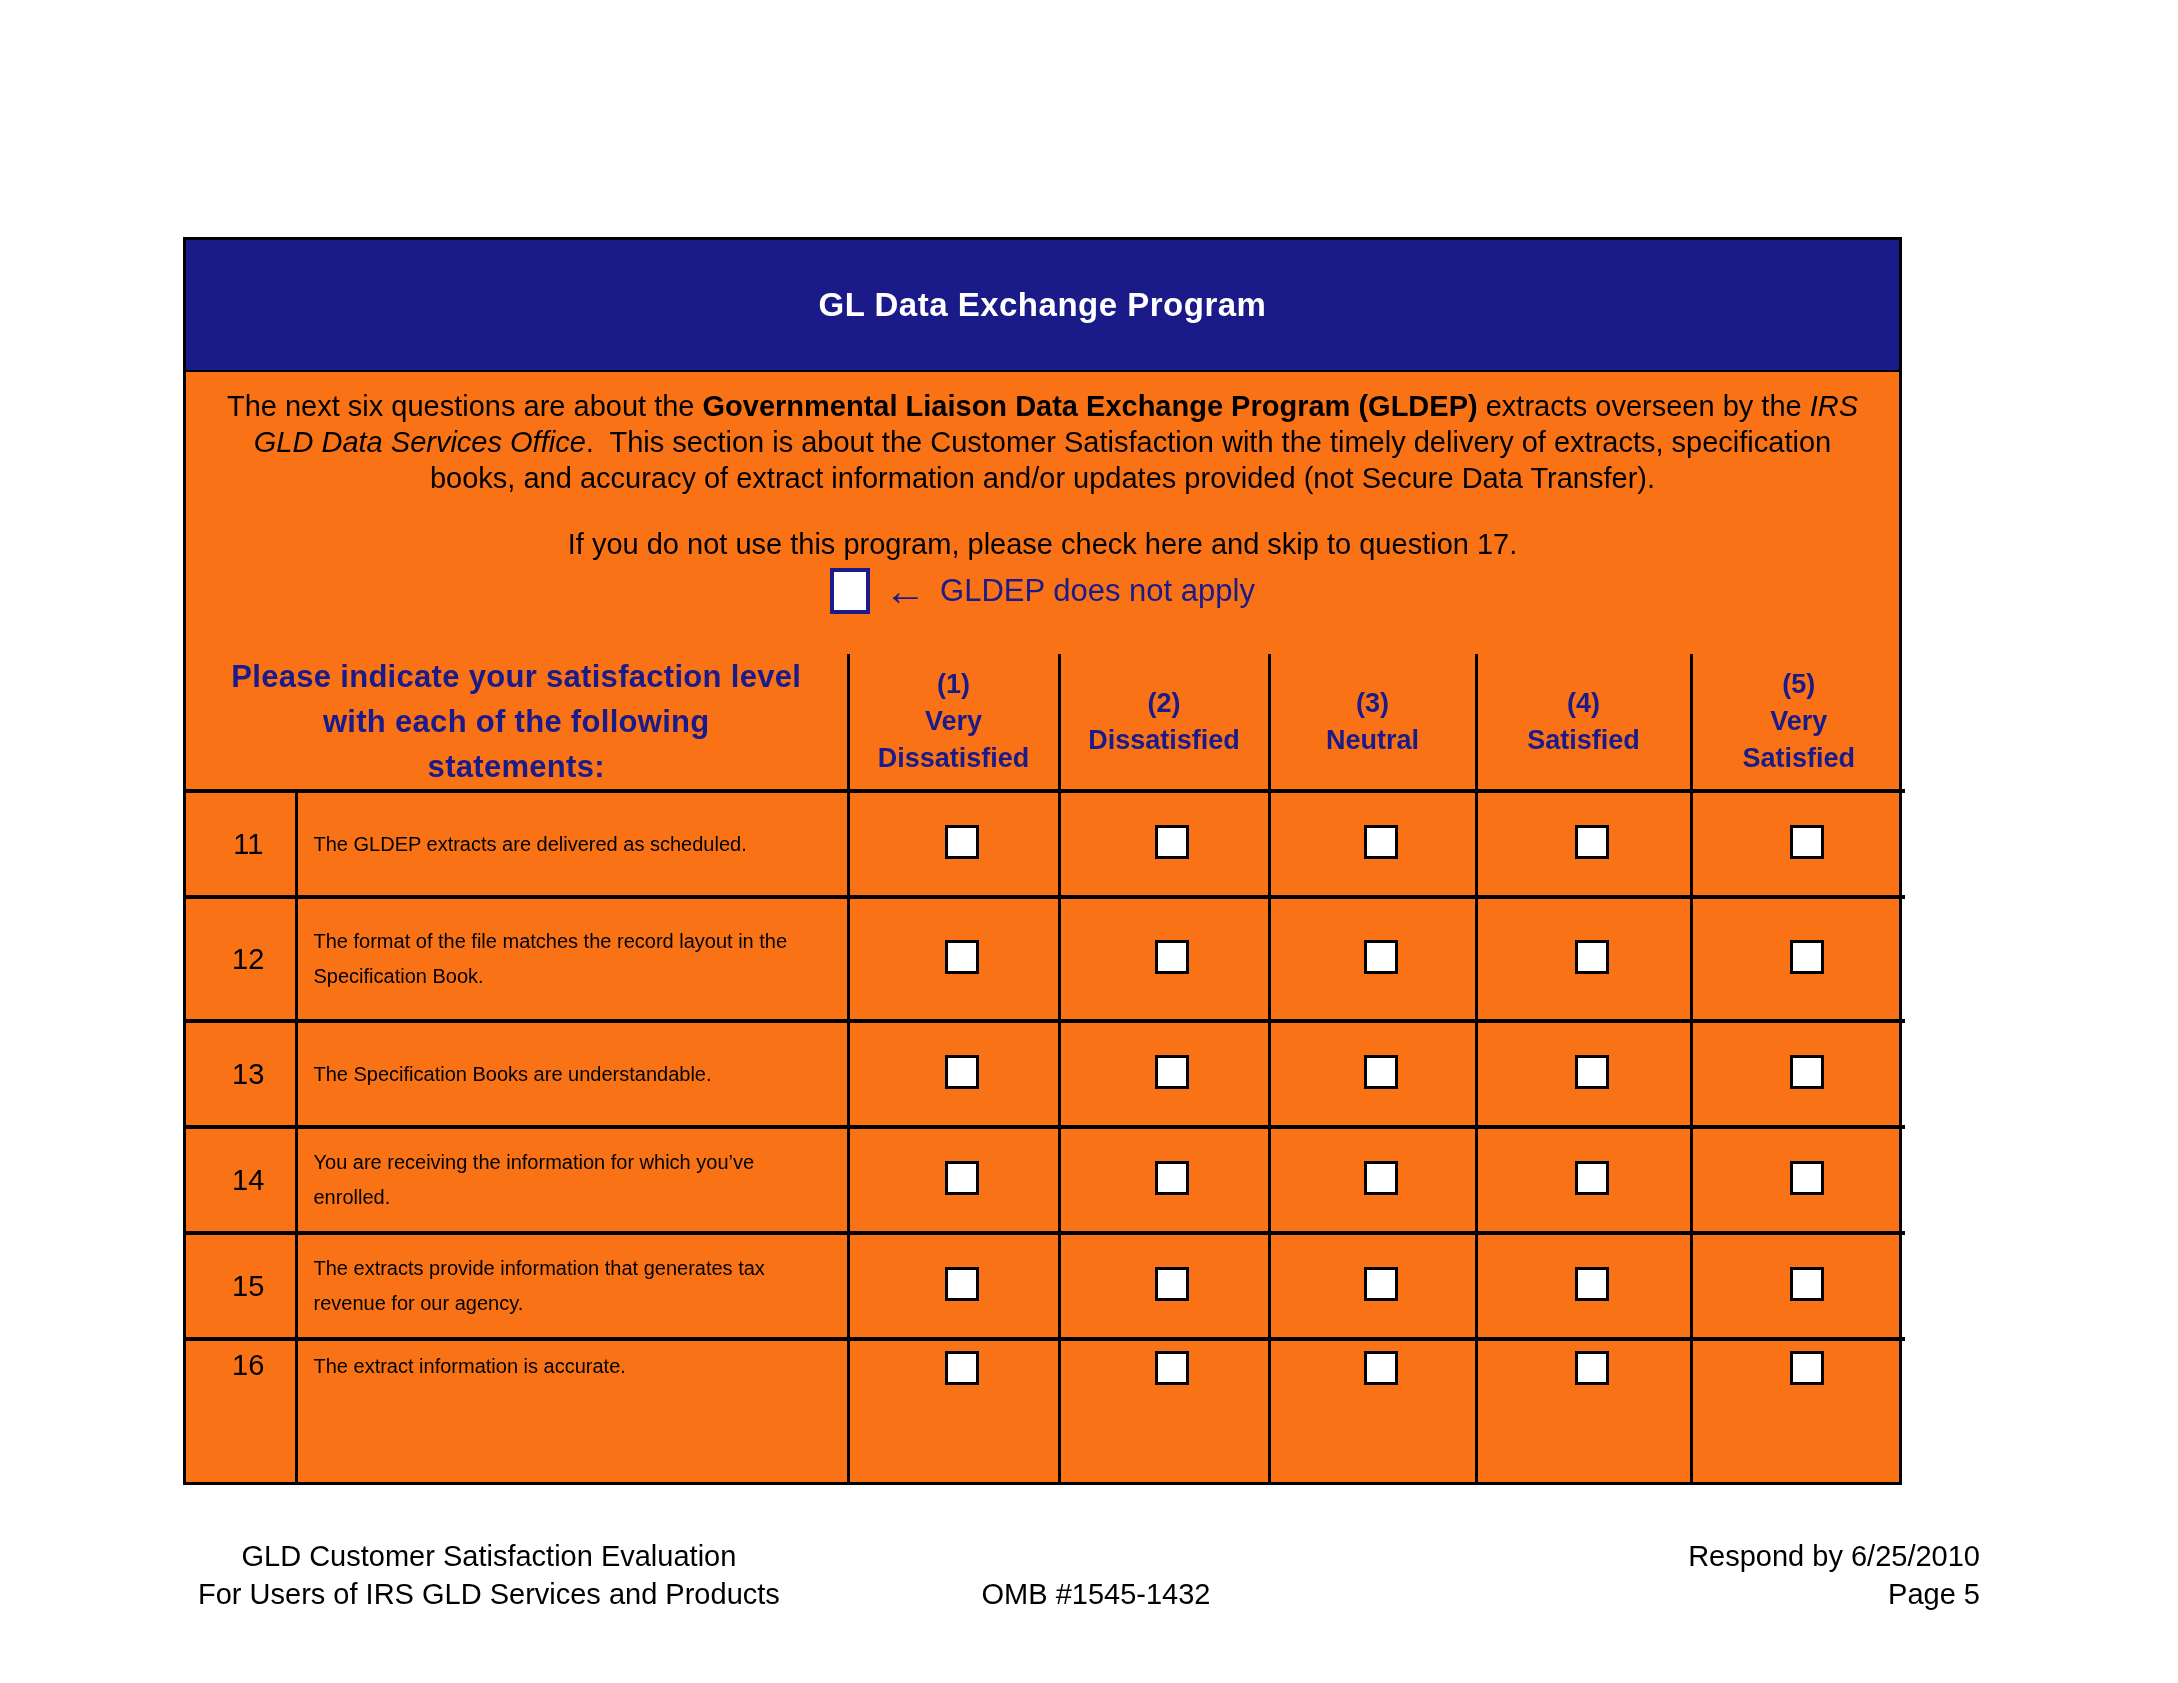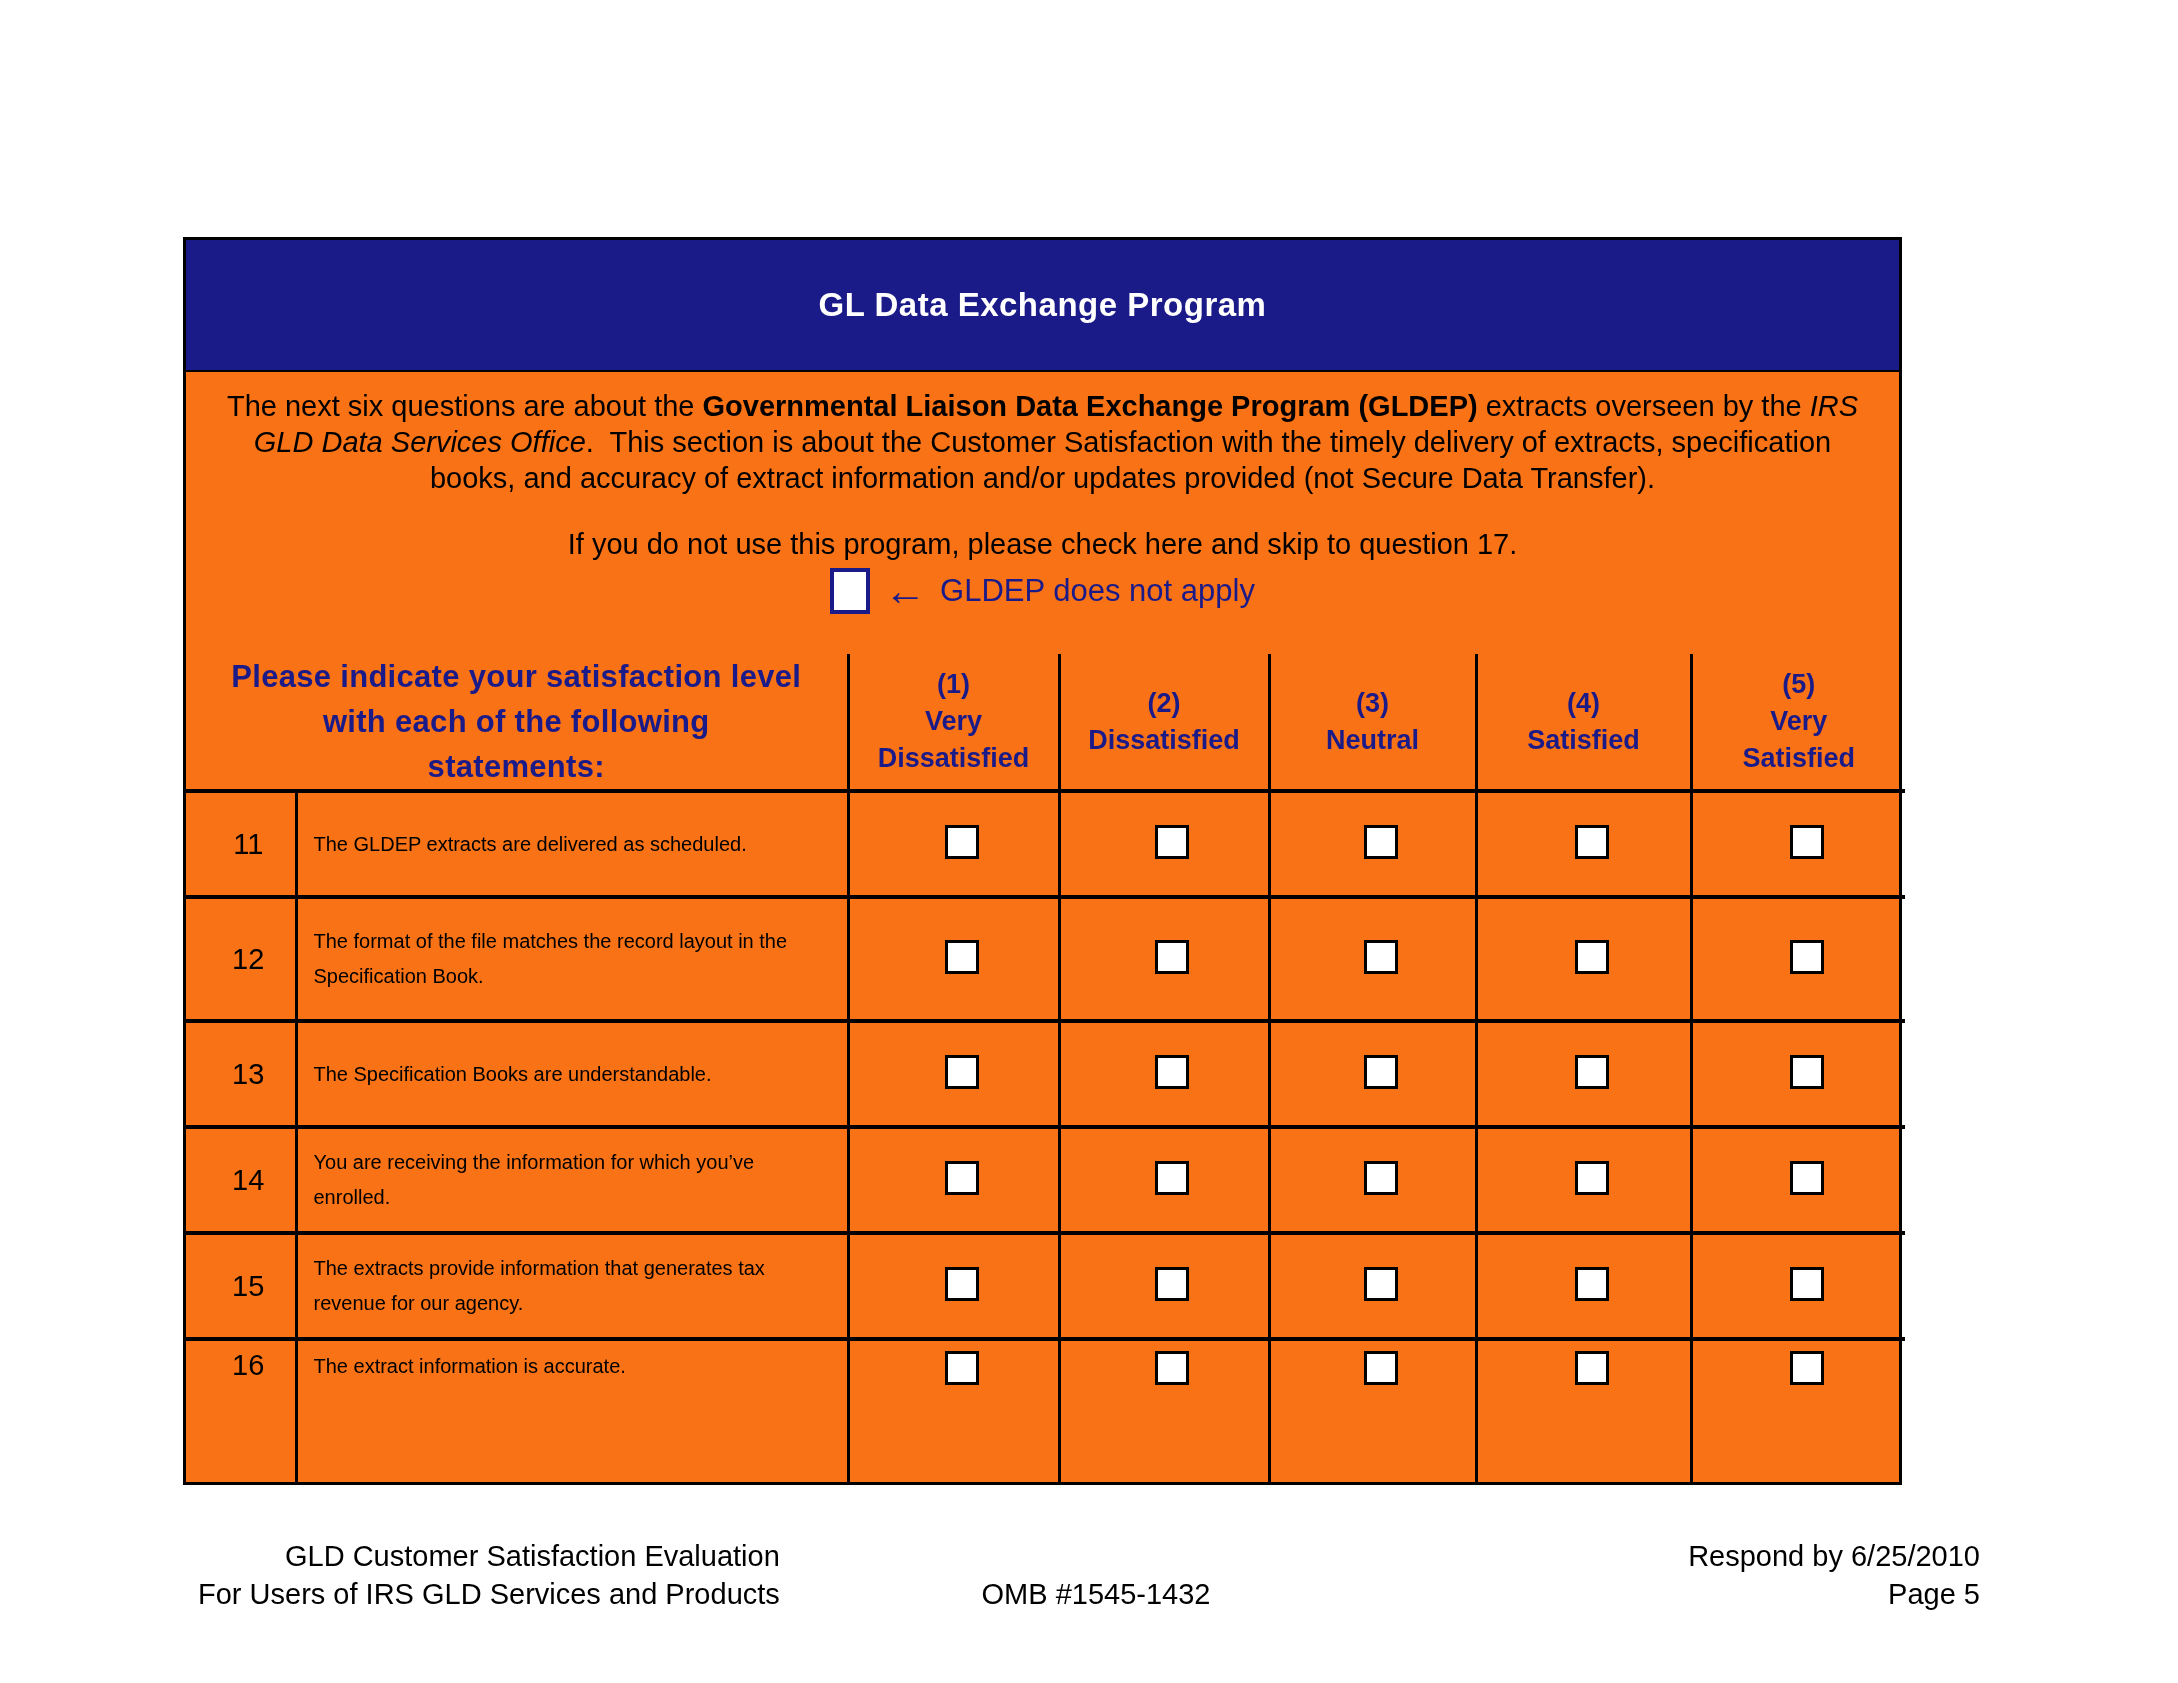--- a/index.html
+++ b/index.html
@@ -73,21 +73,21 @@
   }
   tr.top-align td { vertical-align:top; }
   tr.top-align td.num, tr.top-align td.stmt { padding-top:8px; }
   tr.top-align td.cb-cell { padding-top:10px; }
 
   
   .footer {
     position:absolute; left:198px; top:1537px; width:1782px; height:79px;
     font-size:29px; line-height:38px;
   }
-  .f-left  { position:absolute; left:0; top:0; text-align:right; }
+  .f-left  { position:absolute; left:0; top:0; text-align:center; }
   .f-center{ position:absolute; left:14px; right:0; top:38px; text-align:center; }
   .f-right { position:absolute; right:0; top:0; text-align:right; }
 </style>
 </head>
 <body>
 
 <div class="form">
 
   <div class="title-bar">
     <span>GL Data Exchange Program</span>

